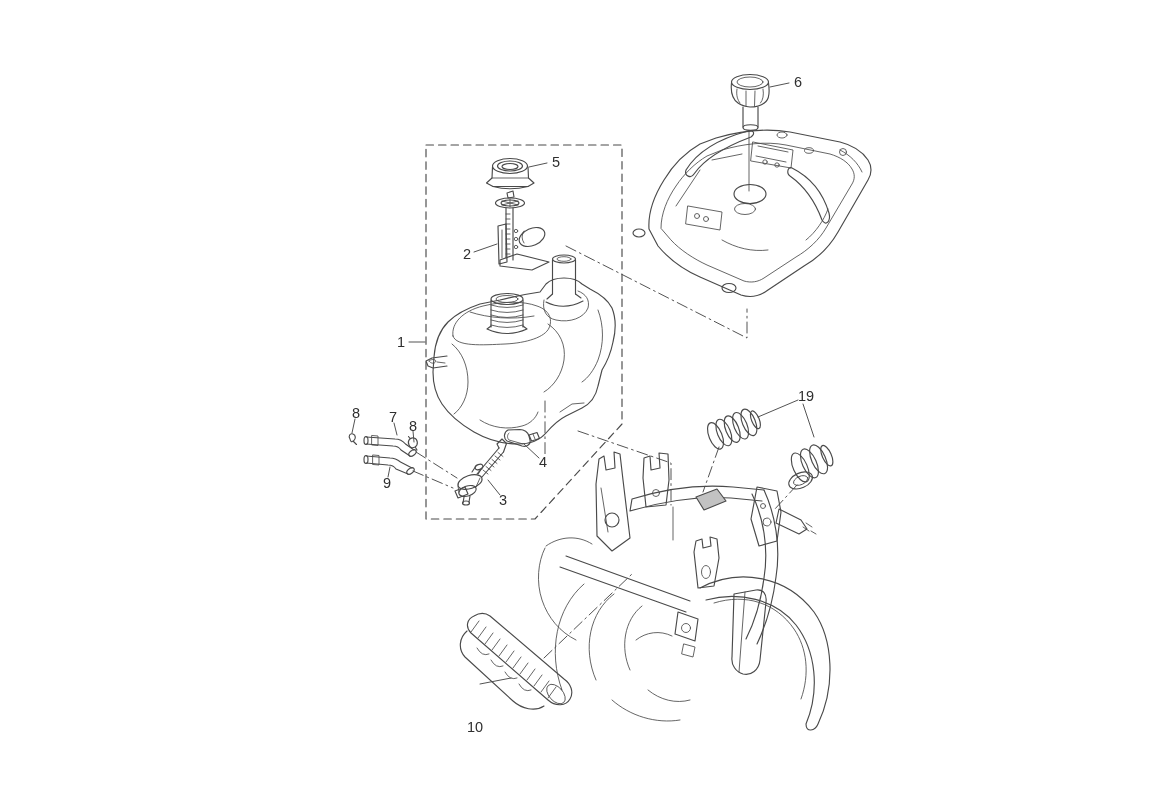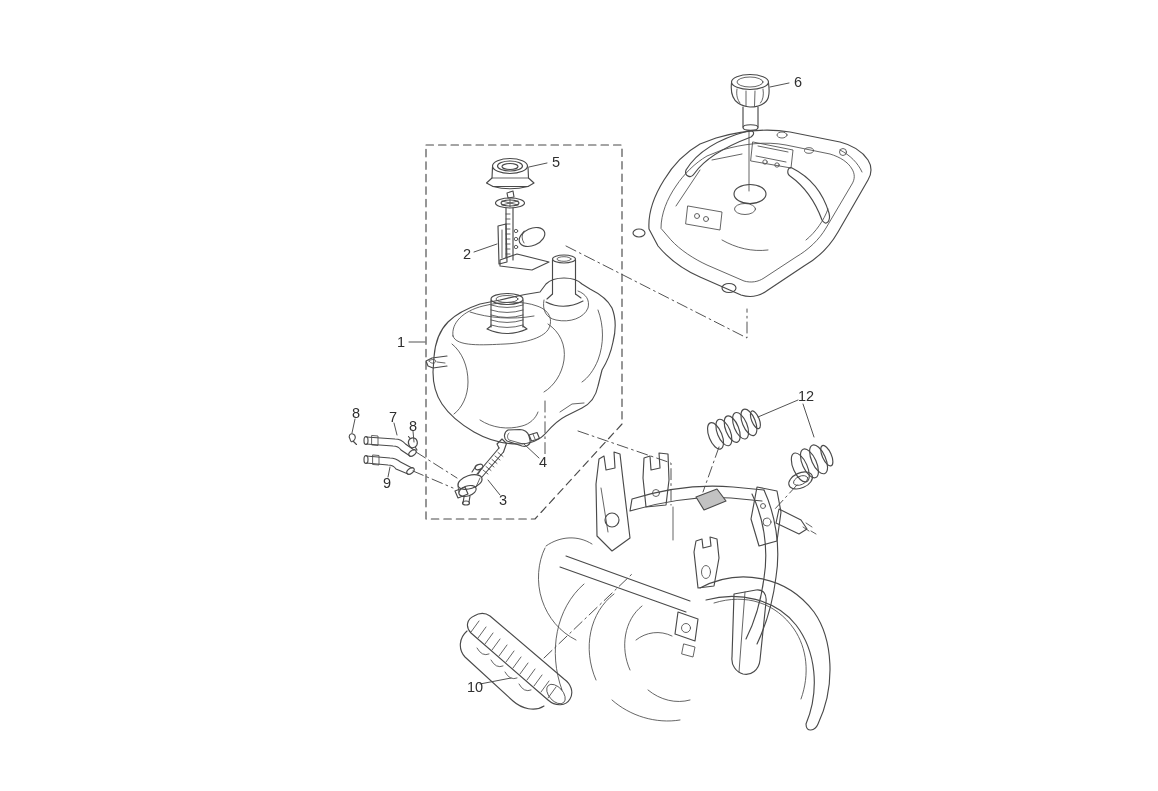--- a/index.html
+++ b/index.html
@@ -287,16 +287,16 @@
 <div class="callout" style="left:401px;top:342px">1</div>
 <div class="callout" style="left:467px;top:254px">2</div>
 <div class="callout" style="left:503px;top:500px">3</div>
 <div class="callout" style="left:543px;top:462px">4</div>
 <div class="callout" style="left:556px;top:162px">5</div>
 <div class="callout" style="left:798px;top:82px">6</div>
 <div class="callout" style="left:393px;top:417px">7</div>
 <div class="callout" style="left:356px;top:413px">8</div>
 <div class="callout" style="left:413px;top:426px">8</div>
 <div class="callout" style="left:387px;top:483px">9</div>
-<div class="callout" style="left:475px;top:687px">10</div>
-<div class="callout" style="left:806px;top:396px">12</div>
+<div class="callout" style="left:475px;top:727px">10</div>
+<div class="callout" style="left:806px;top:396px">19</div>
 
 </div>
 
 </body></html>

